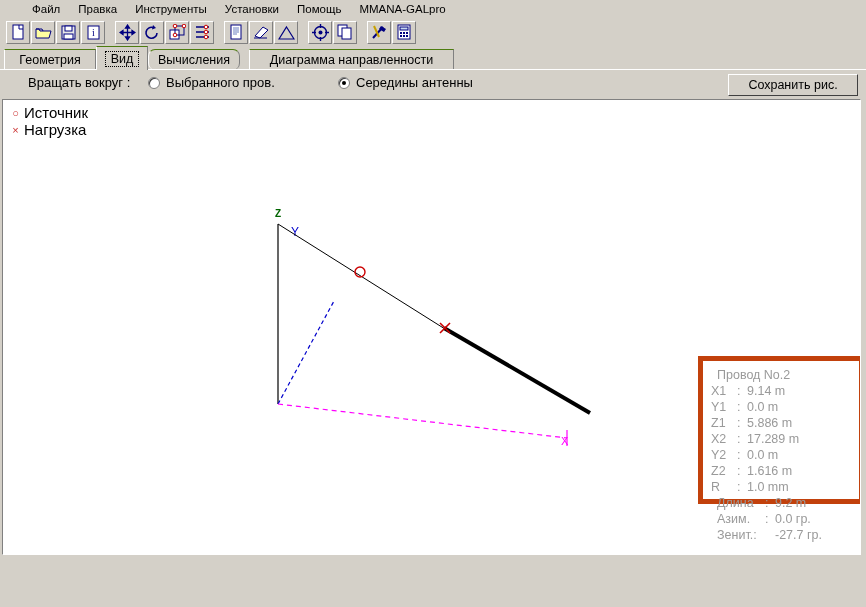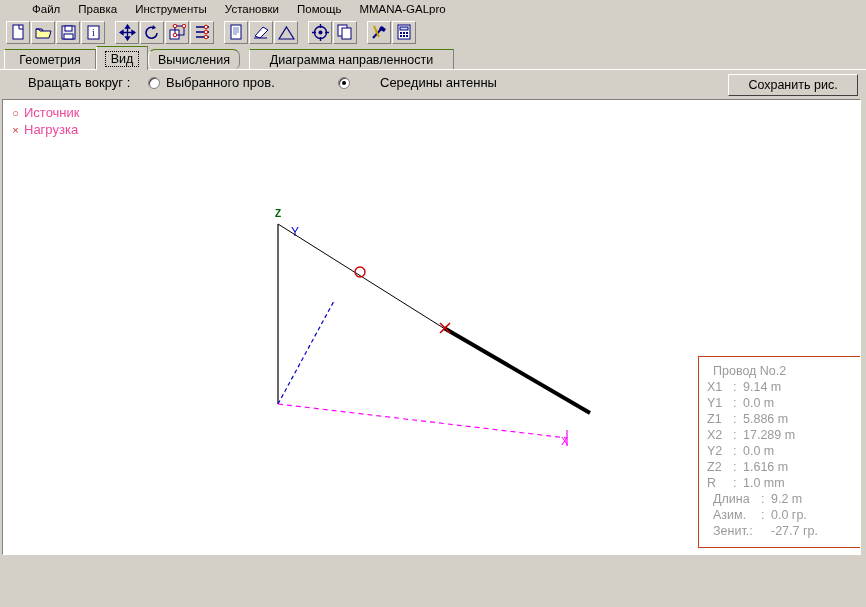--- a/index.html
+++ b/index.html
@@ -103,28 +103,28 @@
     position: absolute; left: 2px; top: 99px;
     width: 859px; height: 456px;
     background: #ffffff;
     border-top: 1px solid #808080; border-left: 1px solid #808080;
     border-right: 1px solid #ffffff; border-bottom: 1px solid #ffffff;
     overflow: hidden;
   }
   .legend { position: absolute; left: 6px; top: 4px; }
   .legrow { display: flex; align-items: center; height: 17px; }
   .legmark { width: 13px; font-size: 11px; color: #cc3333; text-align: center; flex: none; }
-  .legtxt { font-size: 13px; color: #ec4899; margin-left: 2px; }
+  .legtxt { font-size: 15px; color: #000000; margin-left: 2px; }
 
   
   .infopanel {
     position: absolute; left: 695px; top: 256px;
-    width: 166px; height: 192px;
+    width: 166px; height: 148px;
     background: #ffffff;
-    border: 1px solid #c2410c;
+    border: 5px solid #c2410c;
     padding: 6px 0 0 8px;
     color: #9a9a9a; font-size: 12.5px; line-height: 16px;
   }
   .infopanel .ititle { padding-left: 6px; }
   .inforow { display: flex; }
   .inforow .k { width: 26px; flex: none; }
   .inforow .c { width: 10px; flex: none; }
   .inforow .v { }
   .inforow.ind { padding-left: 6px; }
   .inforow.ind .k { width: 48px; }
@@ -281,21 +281,21 @@
       <span class="tablabel">Диаграмма направленности</span>
     </div>
   </div>
 
   <div class="rotrow">
     <div class="rotlabel">Вращать вокруг :</div>
     <div class="radio-wrap" style="left:148px;">
       <span class="radio"></span>
       <span class="rlabel">Выбранного пров.</span>
     </div>
-    <div class="radio-wrap" style="left:338px;gap:24px;">
+    <div class="radio-wrap" style="left:338px;">
       <span class="radio sel"></span>
       <span class="rlabel">Середины антенны</span>
     </div>
     <div class="radio-wrap" style="left:568px;margin-top:33px;">
       <span class="radio"></span>
       <span class="rlabel">X=0, Y=0, Z=H</span>
     </div>
   </div>
   <div class="savebtn">Сохранить рис.</div>
 

